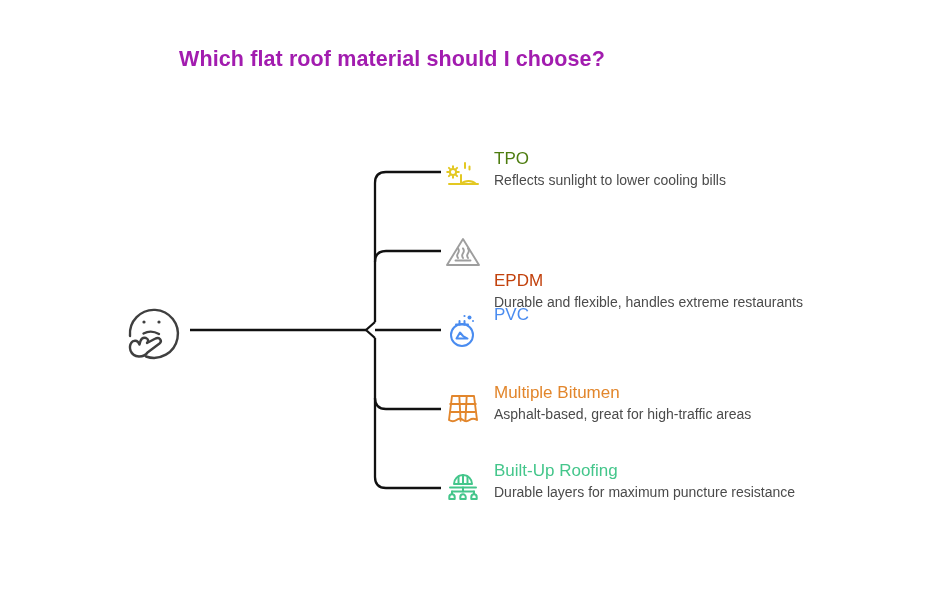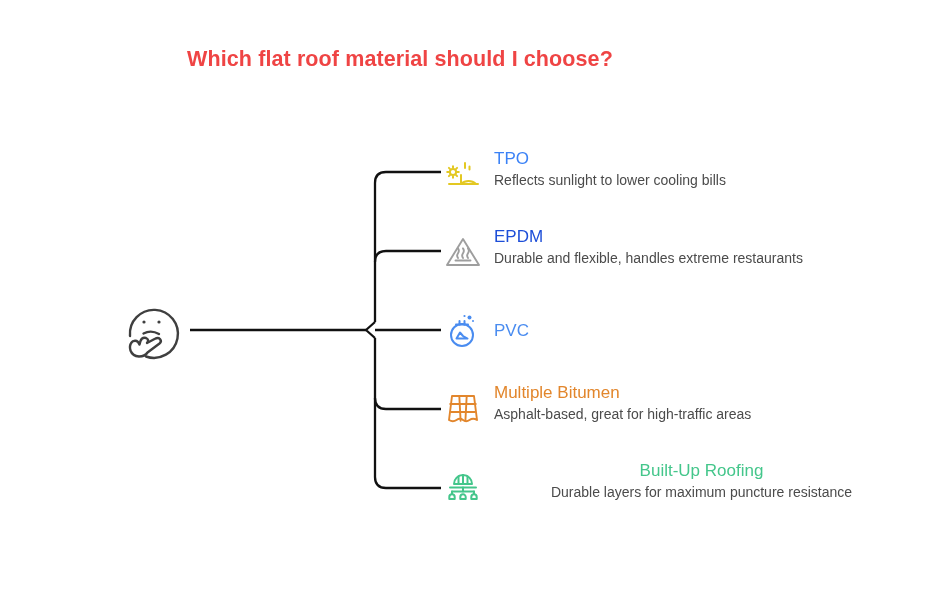--- a/index.html
+++ b/index.html
@@ -15,27 +15,27 @@
     overflow: hidden;
   }
   #canvas {
     position: absolute;
     inset: 0;
     width: 948px;
     height: 594px;
   }
   .page-title {
     position: absolute;
-    left: 8px;
+    left: 0;
     top: 47px;
     width: 784px;
     text-align: center;
     font-size: 21.5px;
     font-weight: bold;
-    color: #ef4444;
+    color: #a21caf;
     letter-spacing: 0.1px;
     white-space: nowrap;
   }
   .connector-svg {
     position: absolute;
     left: 0;
     top: 0;
     width: 948px;
     height: 594px;
     pointer-events: none;
@@ -133,59 +133,59 @@
           <circle cx="10" cy="18" r="3.1"></circle>
           <path d="M10 12.2 L10 13.6 M10 22.4 L10 23.8
                    M4.2 18 L5.6 18 M14.4 18 L15.8 18
                    M5.9 13.9 L6.9 14.9 M13.1 21.1 L14.1 22.1
                    M14.1 13.9 L13.1 14.9 M6.9 21.1 L5.9 22.1"></path>
           <path d="M22 9 L22 14 M26.5 12.5 L26.5 15.5"></path>
         </g>
       </svg>
     </div>
     <div class="branch-text">
-      <div class="branch-label" style="color:#3b82f6;">TPO</div>
+      <div class="branch-label" style="color:#4d7c0f;">TPO</div>
       <div class="branch-desc">Reflects sunlight to lower cooling bills</div>
     </div>
   </div>
 
   <div class="branch" style="top:226px;">
     <div class="branch-icon">
       <svg viewBox="0 0 40 40" width="40" height="40">
         <g fill="none" stroke="#9e9e9e" stroke-width="1.9" stroke-linecap="round" stroke-linejoin="round">
           <path d="M20 7 L36 33 L4 33 Z"></path>
           <path d="M12.5 28.5 L27.5 28.5"></path>
           <path d="M15 26 Q13.3 23.6 15 21.2 Q16.7 18.8 15 16.4"></path>
           <path d="M20 26 Q18.3 23.6 20 21.2 Q21.7 18.8 20 16.4"></path>
           <path d="M25 26 Q23.3 23.6 25 21.2 Q26.7 18.8 25 16.4"></path>
         </g>
       </svg>
     </div>
     <div class="branch-text">
-      <div class="branch-label" style="color:#1d4ed8;">EPDM</div>
+      <div class="branch-label" style="color:#c2410c;margin-top:44px;">EPDM</div>
       <div class="branch-desc">Durable and flexible, handles extreme restaurants</div>
     </div>
   </div>
 
   <div class="branch" style="top:304px;">
     <div class="branch-icon">
       <svg viewBox="0 0 40 40" width="40" height="40">
         <g fill="none" stroke="#4a8cf0" stroke-width="2" stroke-linecap="round" stroke-linejoin="round">
           <circle cx="19" cy="25" r="11"></circle>
           <path d="M13 14.5 L25 14.5"></path>
           <path d="M16.5 14.5 L16.5 11 M21.5 14.5 L21.5 11"></path>
           <path d="M13.5 28.5 L17 22.5 L20 26 L24.5 28.5 Z"></path>
           <circle cx="26.5" cy="7.5" r="2" fill="#4a8cf0" stroke="none"></circle>
           <circle cx="21.5" cy="6" r="1.1" fill="#4a8cf0" stroke="none"></circle>
           <circle cx="30" cy="11" r="1" fill="#4a8cf0" stroke="none"></circle>
         </g>
       </svg>
     </div>
     <div class="branch-text">
-      <div class="branch-label" style="color:#4a8cf0;margin-top:16px;">PVC</div>
+      <div class="branch-label" style="color:#4a8cf0;">PVC</div>
     </div>
   </div>
 
   <div class="branch" style="top:382px;">
     <div class="branch-icon">
       <svg viewBox="0 0 40 40" width="40" height="40">
         <g fill="none" stroke="#e2862c" stroke-width="1.9" stroke-linecap="round" stroke-linejoin="round">
           <path d="M9 8 L31 8 L34 32 Q30 29.5 26.5 32 Q23 34.5 20 32
                    Q17 29.5 13.5 32 Q10 34.5 6 32 Z"></path>
           <path d="M7.2 16 L32.8 16"></path>
@@ -194,21 +194,21 @@
           <path d="M23.7 8 L22.4 32.8"></path>
         </g>
       </svg>
     </div>
     <div class="branch-text">
       <div class="branch-label" style="color:#e2862c;">Multiple Bitumen</div>
       <div class="branch-desc">Asphalt-based, great for high-traffic areas</div>
     </div>
   </div>
 
-  <div class="branch" style="top:460px;text-align:center;">
+  <div class="branch" style="top:460px;">
     <div class="branch-icon">
       <svg viewBox="0 0 40 40" width="40" height="40">
         <g fill="none" stroke="#44c68b" stroke-width="2" stroke-linecap="round" stroke-linejoin="round">
           <path d="M11 18 A9 9 0 0 1 29 18 Z"></path>
           <path d="M20 9 L20 18"></path>
           <path d="M15.5 10.3 L15.5 18 M24.5 10.3 L24.5 18"></path>
           <path d="M7 21.5 L33 21.5"></path>
           <path d="M20 21.5 L20 25.5"></path>
           <path d="M9 25.5 L31 25.5"></path>
           <path d="M9 25.5 L9 28 M31 25.5 L31 28"></path>

